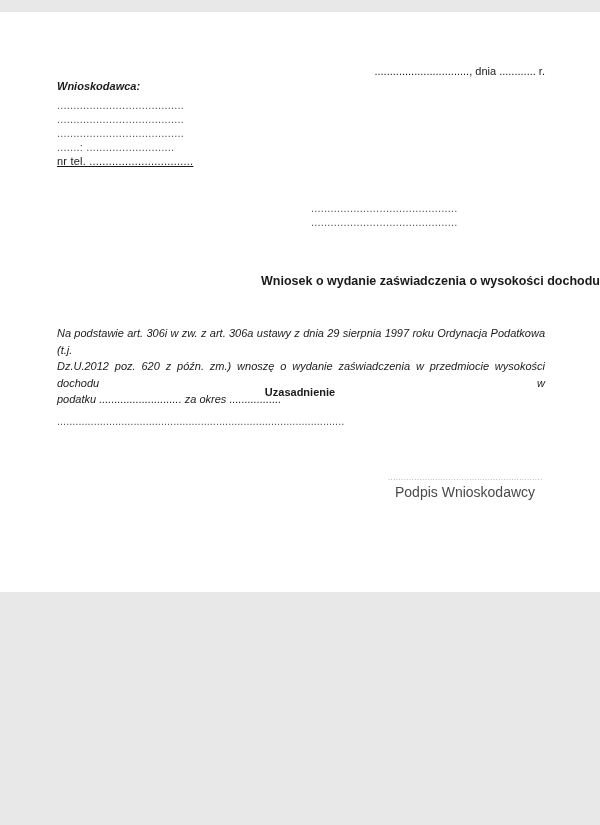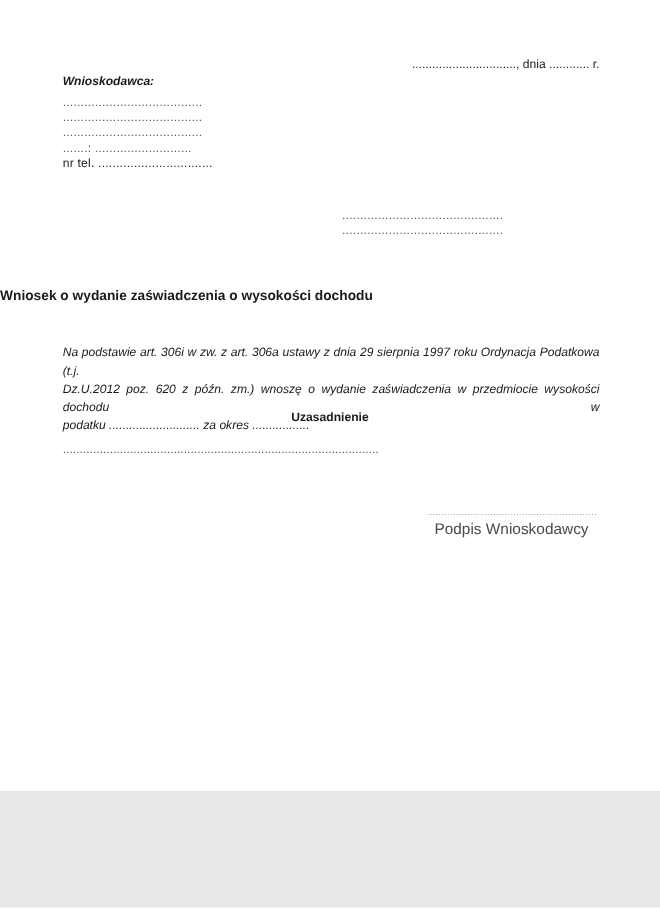--- a/index.html
+++ b/index.html
@@ -6,27 +6,27 @@
     --text:#1a1a1a;
     --dots:#555555;
     --sig_dots:#999999;
     --sig_text:#4a4a4a;
     --background:#ffffff;
   }
   *{box-sizing:border-box;margin:0;padding:0;}
   html,body{background:#e8e8e8;}
   .page{
     position:relative;
-    width:600px;height:719px;
+    width:600px;height:580px;
     background:var(--background);
     font-family:"Liberation Sans", sans-serif;
     font-size:11px;
     color:var(--text);
     overflow:hidden;
-    margin:0 auto;
+    margin:12px auto;
   }
   .date-line{
     position:absolute;top:53px;right:55px;
     white-space:nowrap;
   }
   .applicant{
     position:absolute;left:57px;top:68px;
   }
   .applicant .label{
     font-weight:bold;
@@ -34,28 +34,29 @@
     font-style:italic;
   }
   .fill-line{
     line-height:14px;
     color:var(--dots);
     letter-spacing:0.2px;
     white-space:nowrap;
   }
   .applicant .phone{
     color:var(--text);
+    text-decoration:underline;
   }
   .addressee{
     position:absolute;left:311px;top:189px;
     line-height:17px;
   }
   .doc-title{
     position:absolute;top:262px;left:0;width:600px;
-    text-align:left;
+    text-align:right;
     font-weight:bold;
     font-size:12.5px;
   }
   .paragraph{
     position:absolute;top:313px;left:57px;width:488px;
     line-height:16.5px;
     font-style:italic;
   }
   .paragraph .just{
     text-align:justify;

